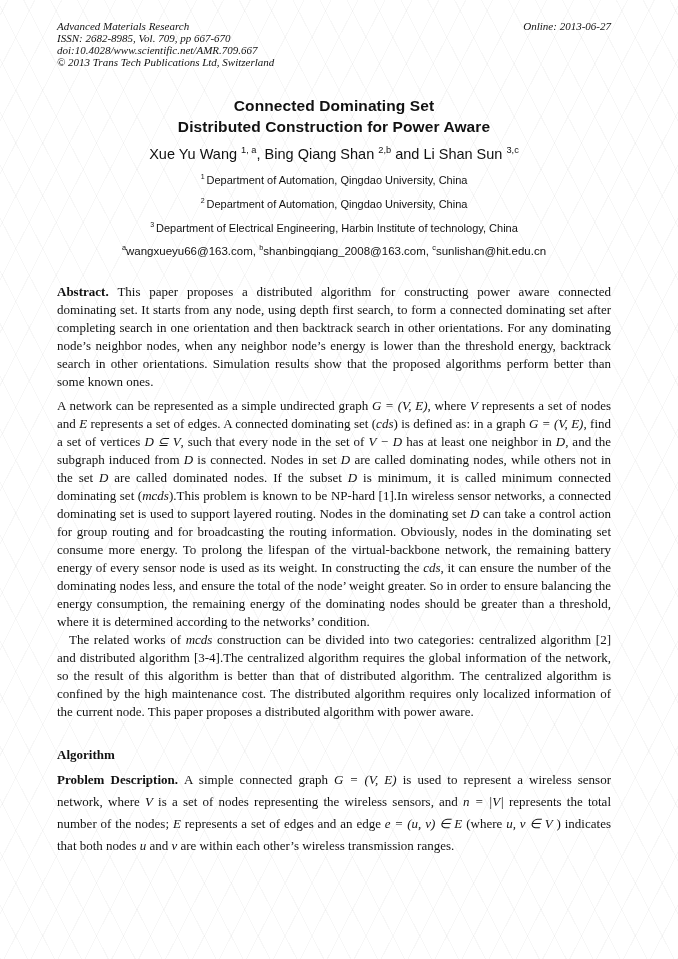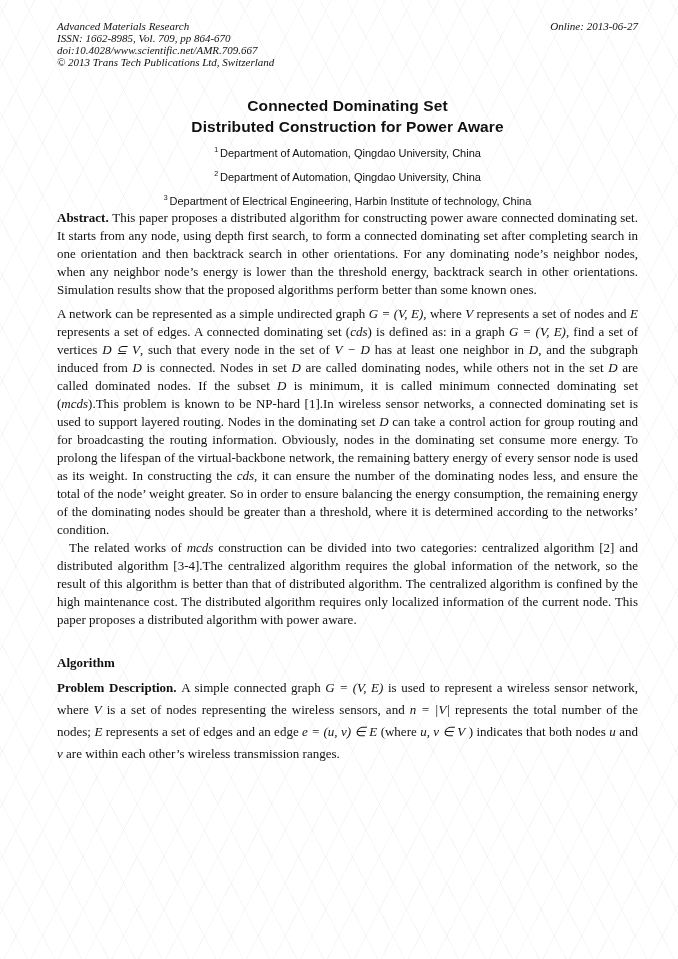--- a/index.html
+++ b/index.html
@@ -3,21 +3,21 @@
 <meta charset="utf-8">
 <style>
   html, body { margin: 0; padding: 0; background: #888; }
   .page {
     position: relative;
     width: 678px;
     height: 959px;
     margin: 0 auto;
     background: #ffffff;
     box-sizing: border-box;
-    padding: 16px 40px 0 57px;
+    padding: 16px 67px 0 57px;
     overflow: hidden;
     color: #111;
   }
   
   .page::before {
     content: "";
     position: absolute;
     inset: 0;
     background-image:
       repeating-linear-gradient(63deg, rgba(0,0,0,0.030) 0 1px, transparent 1px 24px),
@@ -62,21 +62,21 @@
   .keywords {
     margin: 23px 0 0 0;
     font: 11.5px/15px "Liberation Sans", sans-serif;
   }
 
   .body {
     margin: 0;
     font: 13px/18px "Liberation Serif", serif;
     text-align: justify;
   }
-  .abstract { }
+  .abstract { margin-top: 24px; }
   .mathline { line-height: 22px; }
 
   h2.sec {
     margin: 26px 0 0 0;
     font: bold 13px/16px "Liberation Serif", serif;
   }
   .after-h { margin-top: 6px; }
   .indent { text-indent: 12px; }
 
   .b { font-weight: bold; }
@@ -89,36 +89,38 @@
 </style>
 </head>
 <body>
 
 <div class="page">
   <div class="content">
 
     <div class="hdr">
       <div class="hdr-left">
         <div>Advanced Materials Research</div>
-        <div>ISSN: 1662-8985, Vol. 709, pp 864-670</div>
+        <div>ISSN: 2682-8985, Vol. 709, pp 667-670</div>
         <div>doi:10.4028/www.scientific.net/AMR.709.667</div>
         <div>© 2013 Trans Tech Publications Ltd, Switzerland</div>
       </div>
       <div class="hdr-right">Online: 2013-06-27</div>
     </div>
 
     <h1 class="title">
       <div>Connected Dominating Set</div>
       <div>Distributed Construction for Power Aware</div>
     </h1>
 
+    <div class="authors"><span>Xue Yu Wang </span><span class="sup">1, a</span><span>, Bing Qiang Shan </span><span class="sup">2,b</span><span> and Li Shan Sun </span><span class="sup">3,c</span></div>
 
     <div class="affil"><span class="sup">1 </span><span>Department of Automation, Qingdao University, China</span></div>
     <div class="affil"><span class="sup">2 </span><span>Department of Automation, Qingdao University, China</span></div>
     <div class="affil"><span class="sup">3 </span><span>Department of Electrical Engineering, Harbin Institute of technology, China</span></div>
+    <div class="affil emails"><span class="sup">a</span><span>wangxueyu66@163.com, </span><span class="sup">b</span><span>shanbingqiang_2008@163.com, </span><span class="sup">c</span><span>sunlishan@hit.edu.cn</span></div>
 
 
     <p class="body abstract"><span class="b">Abstract. </span><span>This paper proposes a distributed algorithm for constructing power aware connected dominating set. It starts from any node, using depth first search, to form a connected dominating set after completing search in one orientation and then backtrack search in other orientations. For any dominating node’s neighbor nodes, when any neighbor node’s energy is lower than the threshold energy, backtrack search in other orientations. Simulation results show that the proposed algorithms perform better than some known ones.</span></p>
 
     <p class="body after-h"><span>A network can be represented as a simple undirected graph </span><span class="i">G = (V, E)</span><span>, where </span><span class="i">V</span><span> represents a set of nodes and </span><span class="i">E</span><span> represents a set of edges. A connected dominating set (</span><span class="i">cds</span><span>) is defined as: in a graph </span><span class="i">G = (V, E)</span><span>, find a set of vertices </span><span class="i">D ⊆ V</span><span>, such that every node in the set of </span><span class="i">V − D</span><span> has at least one neighbor in </span><span class="i">D</span><span>, and the subgraph induced from </span><span class="i">D</span><span> is connected. Nodes in set </span><span class="i">D</span><span> are called dominating nodes, while others not in the set </span><span class="i">D</span><span> are called dominated nodes. If the subset </span><span class="i">D</span><span> is minimum, it is called minimum connected dominating set (</span><span class="i">mcds</span><span>).This problem is known to be NP-hard [1].In wireless sensor networks, a connected dominating set is used to support layered routing. Nodes in the dominating set </span><span class="i">D</span><span> can take a control action for group routing and for broadcasting the routing information. Obviously, nodes in the dominating set consume more energy. To prolong the lifespan of the virtual-backbone network, the remaining battery energy of every sensor node is used as its weight. In constructing the </span><span class="i">cds</span><span>, it can ensure the number of the dominating nodes less, and ensure the total of the node’ weight greater. So in order to ensure balancing the energy consumption, the remaining energy of the dominating nodes should be greater than a threshold, where it is determined according to the networks’ condition.</span></p>
     <p class="body indent"><span>The related works of </span><span class="i">mcds</span><span> construction can be divided into two categories: centralized algorithm [2] and distributed algorithm [3-4].The centralized algorithm requires the global information of the network, so the result of this algorithm is better than that of distributed algorithm. The centralized algorithm is confined by the high maintenance cost. The distributed algorithm requires only localized information of the current node. This paper proposes a distributed algorithm with power aware.</span></p>
 
     <h2 class="sec">Algorithm</h2>
     <p class="body after-h mathline"><span class="b">Problem Description. </span><span>A simple connected graph </span><span class="i">G = (V, E)</span><span> is used to represent a wireless sensor network, where </span><span class="i">V</span><span> is a set of nodes representing the wireless sensors, and </span><span class="i">n = |V|</span><span> represents the total number of the nodes; </span><span class="i">E</span><span> represents a set of edges and an edge </span><span class="i">e = (u, v) ∈ E</span><span> (where </span><span class="i">u, v ∈ V</span><span> ) indicates that both nodes </span><span class="i">u</span><span> and </span><span class="i">v</span><span> are within each other’s wireless transmission ranges.</span></p>
 

